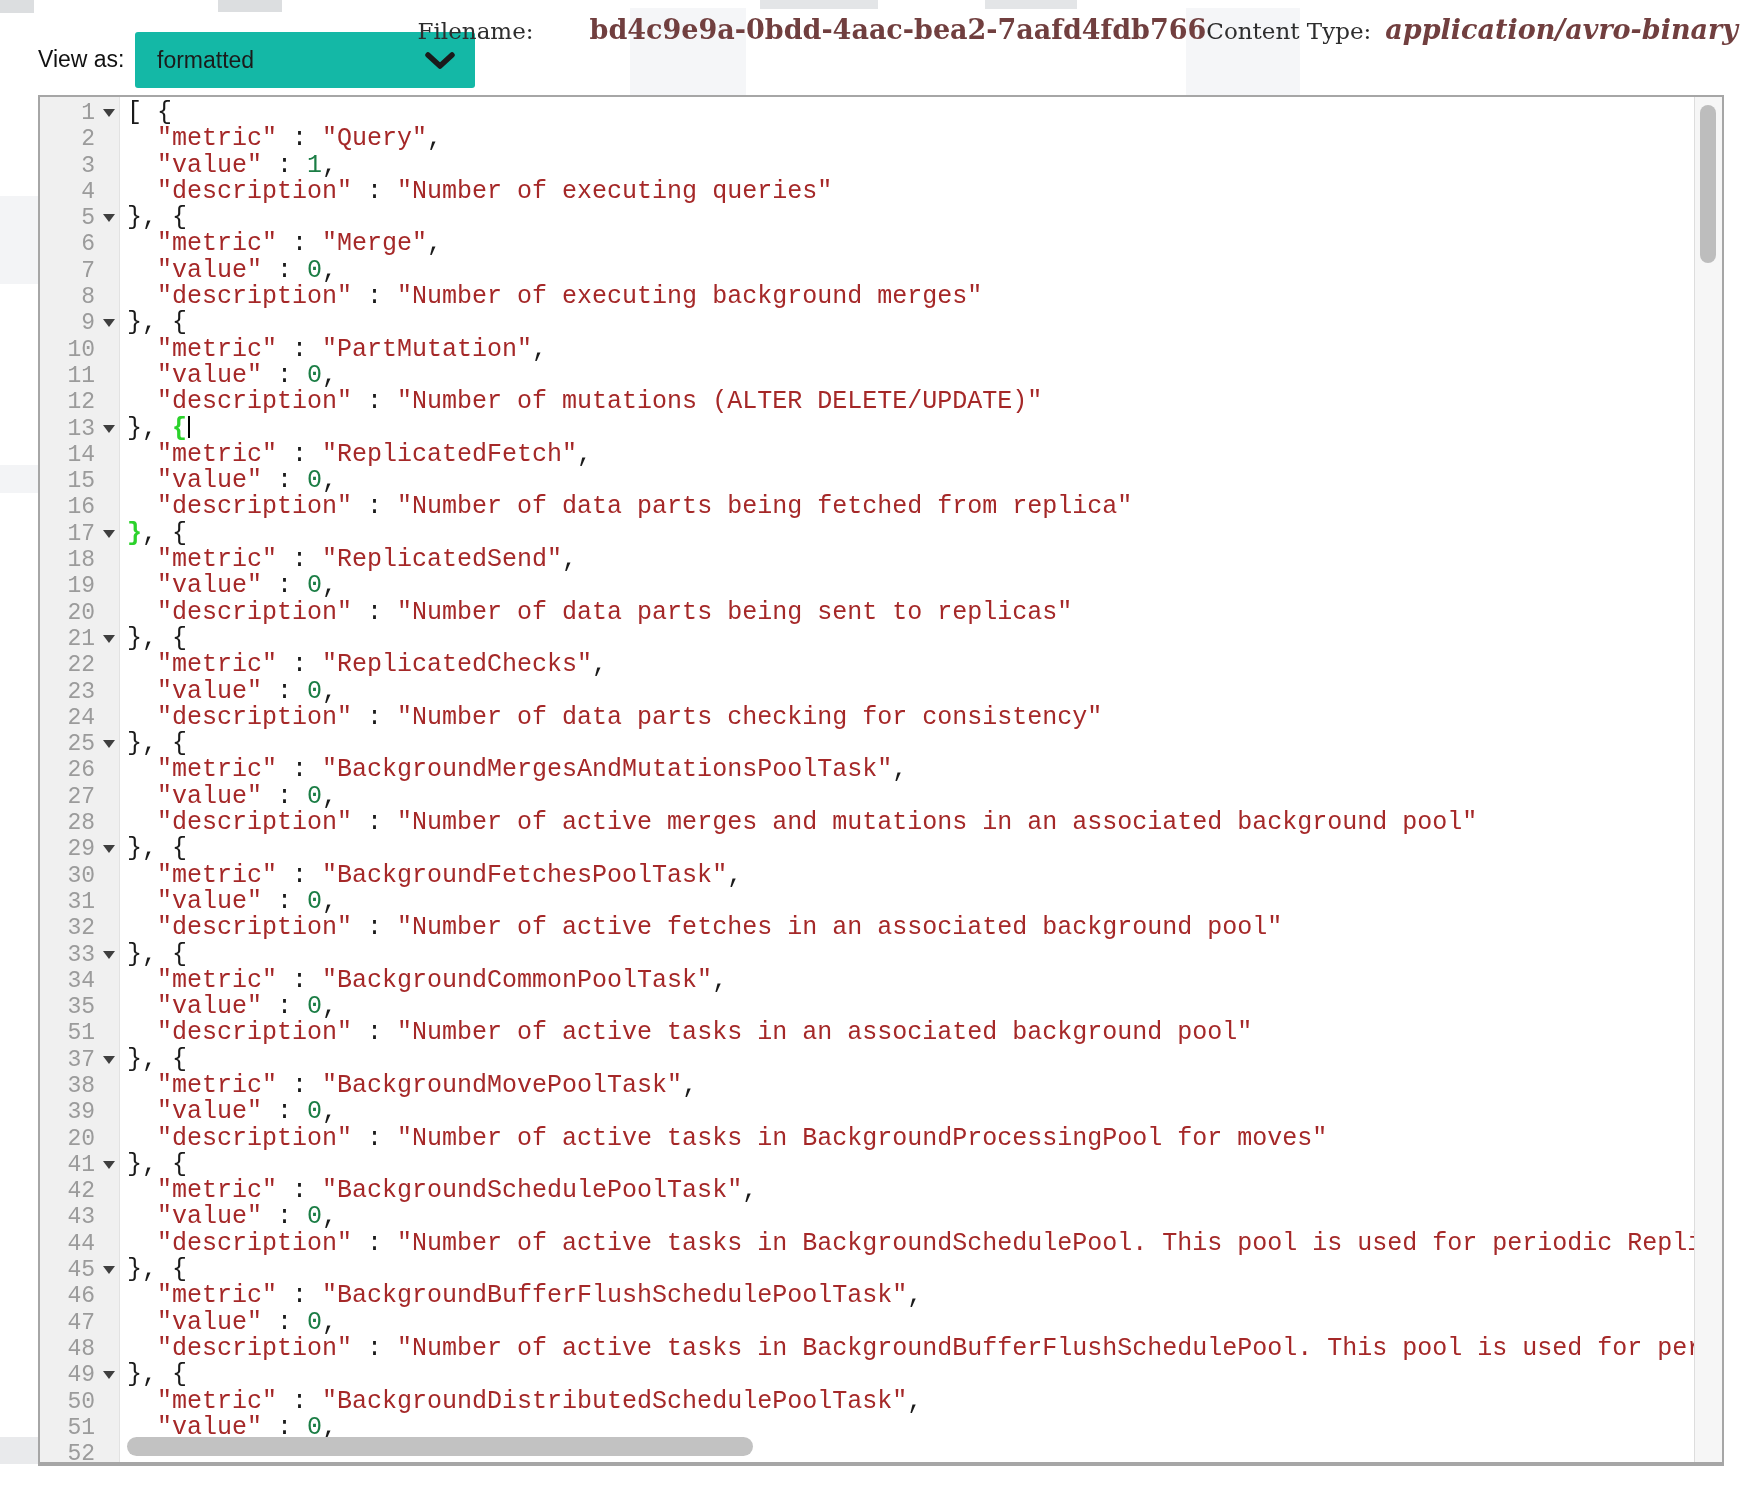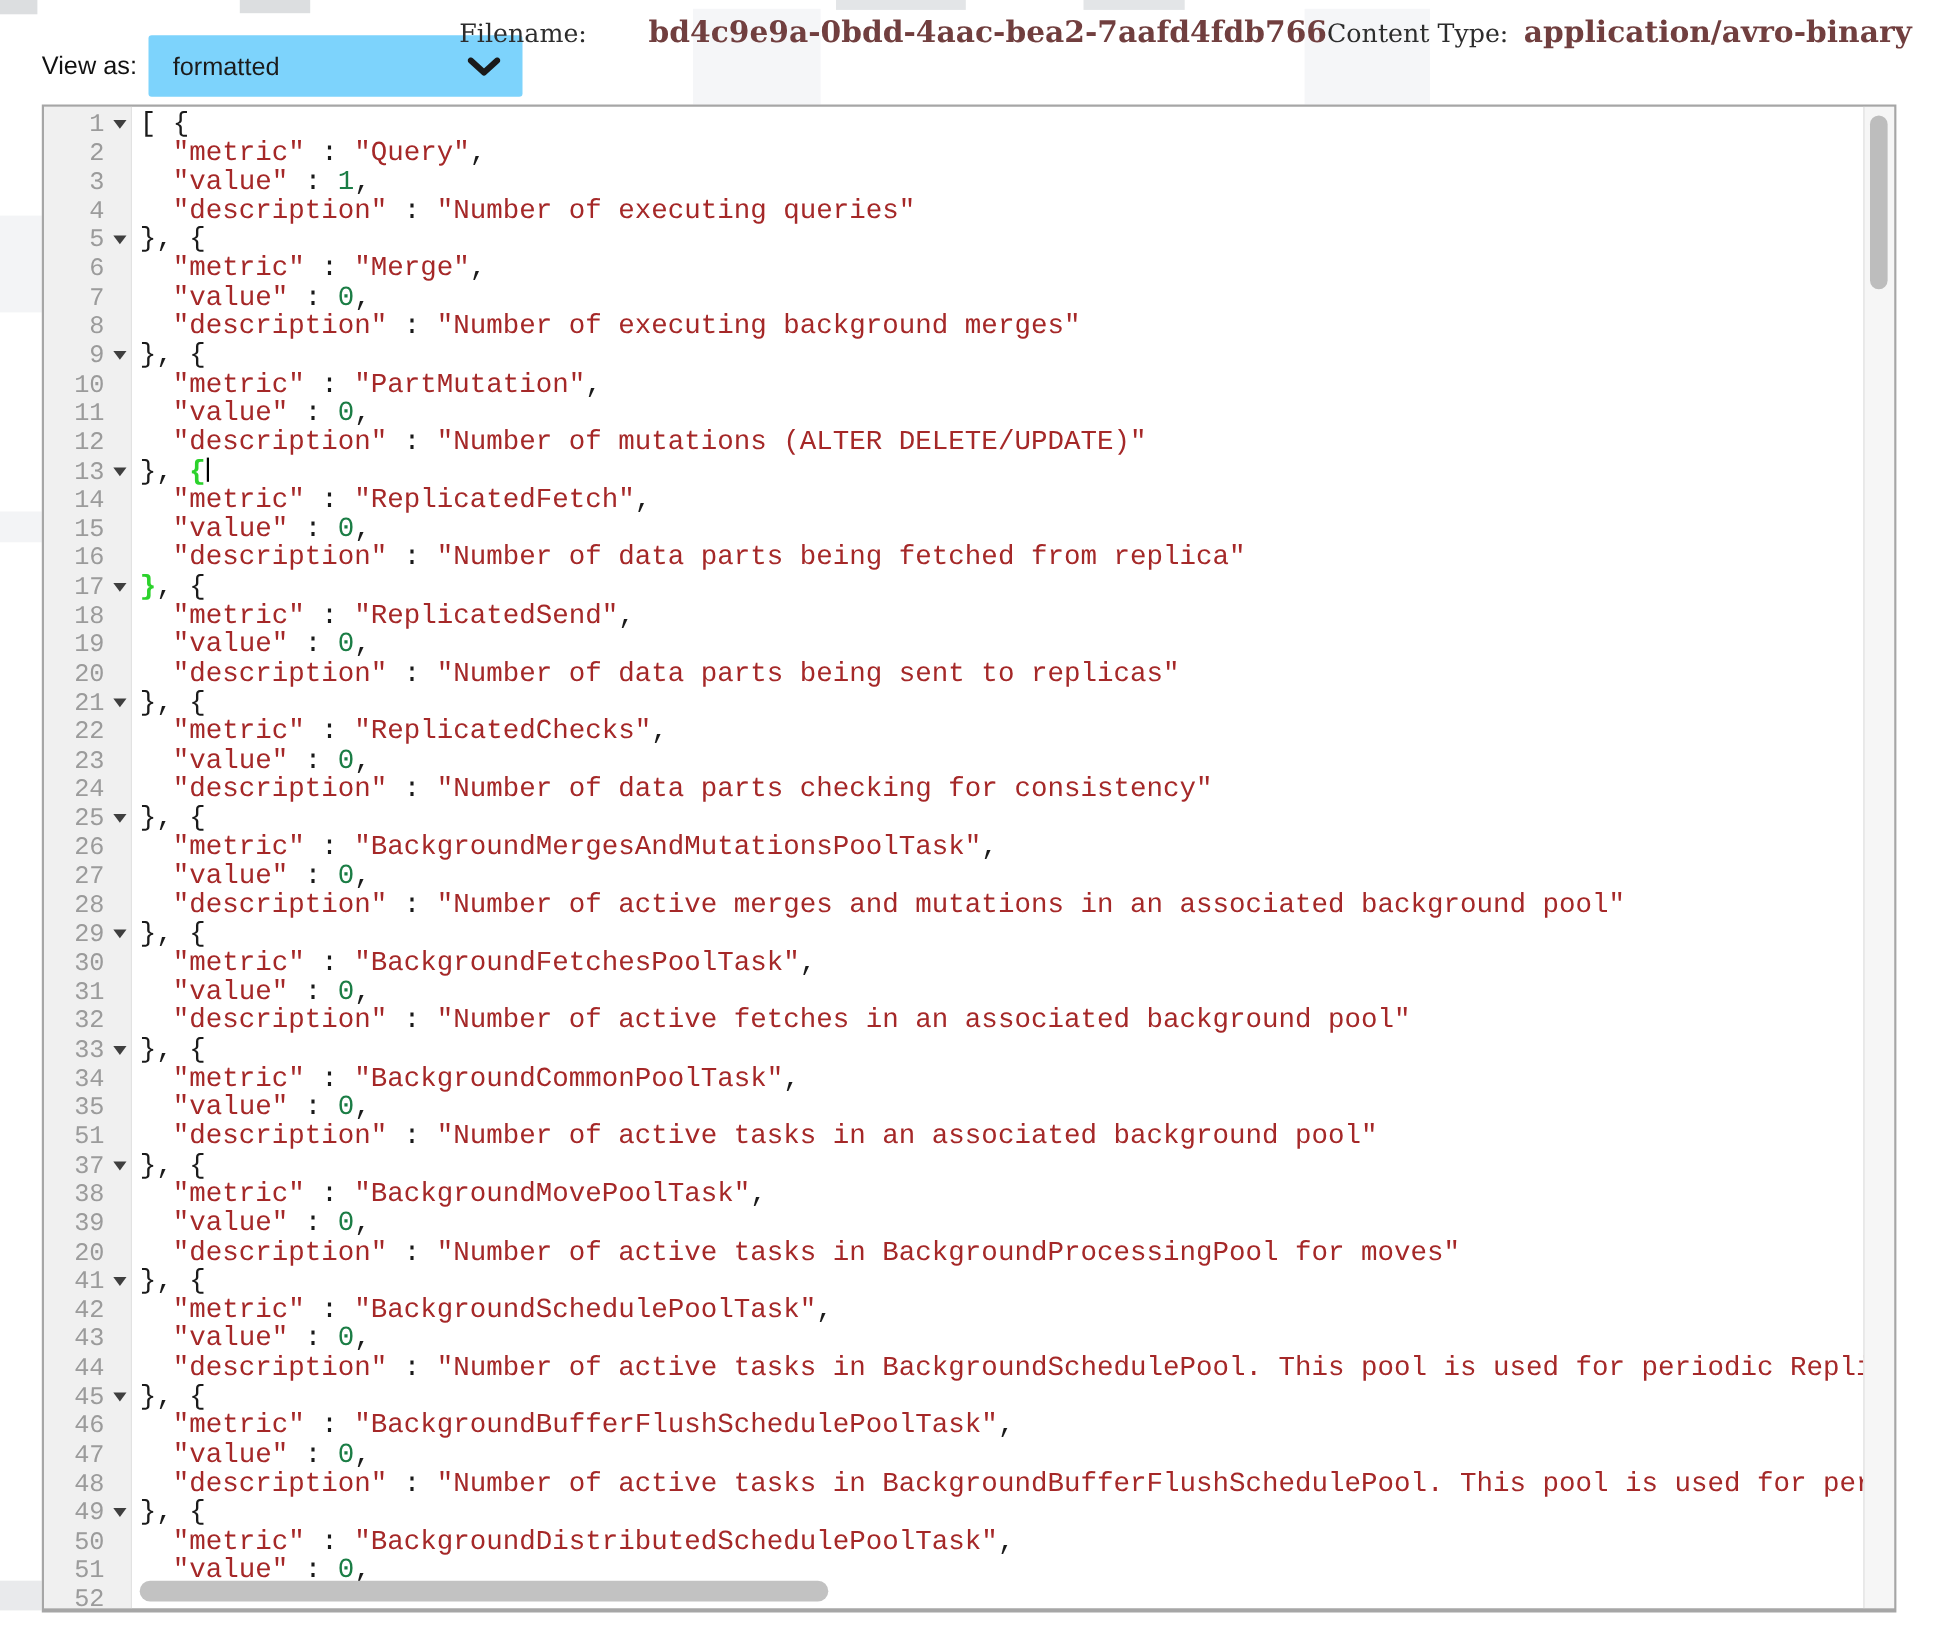--- a/index.html
+++ b/index.html
@@ -9,33 +9,33 @@
   *{margin:0;padding:0;box-sizing:border-box;}
   html,body{width:1762px;height:1500px;background:#fff;overflow:hidden;
     font-family:"Liberation Sans",sans-serif;}
 
   
   .artifact{position:absolute;}
 
   
   .viewas-label{position:absolute;left:38px;top:46px;font-size:23px;color:#111;}
   .select{position:absolute;left:135px;top:32px;width:340px;height:56px;
-    background:#7dd3fc;border-radius:3px;display:flex;align-items:center;
+    background:#14b8a6;border-radius:3px;display:flex;align-items:center;
     padding-left:22px;cursor:pointer;}
   .select .sel-text{font-size:23px;color:#1b1b1b;}
   .select svg{position:absolute;right:20px;top:20px;}
 
   .hdr-right{position:absolute;right:24px;top:14px;display:flex;
     flex-direction:row;align-items:flex-end;
     font-family:"DejaVu Serif",serif;}
   .hdr-row{display:flex;align-items:baseline;height:32px;}
   .hdr-row .lbl{font-size:23px;color:#2d2d2d;}
   .hdr-row .val{font-size:27px;font-weight:bold;color:var(--c-val);}
   .hdr-row.r1 .val{margin-left:56px;}
-  .hdr-row.r2 .val{margin-left:14px;}
+  .hdr-row.r2 .val{margin-left:14px;font-style:italic;}
 
   
   .editor{position:absolute;left:38px;top:95px;width:1686px;height:1371px;
     border:2px solid #a6a6a6;border-bottom-width:4px;background:#fff;overflow:hidden;}
   .gutter{position:absolute;left:0;top:0;bottom:0;width:80px;background:#f0f0f0;
     border-right:1px solid #e2e2e2;padding-top:3px;overflow:hidden;}
   .grow{position:relative;height:var(--lh);line-height:var(--lh);
     font-family:"Liberation Mono",monospace;font-size:23px;color:#9b9b9b;
     text-align:right;padding-right:24px;}
   .fold{position:absolute;right:4px;top:9px;width:0;height:0;

